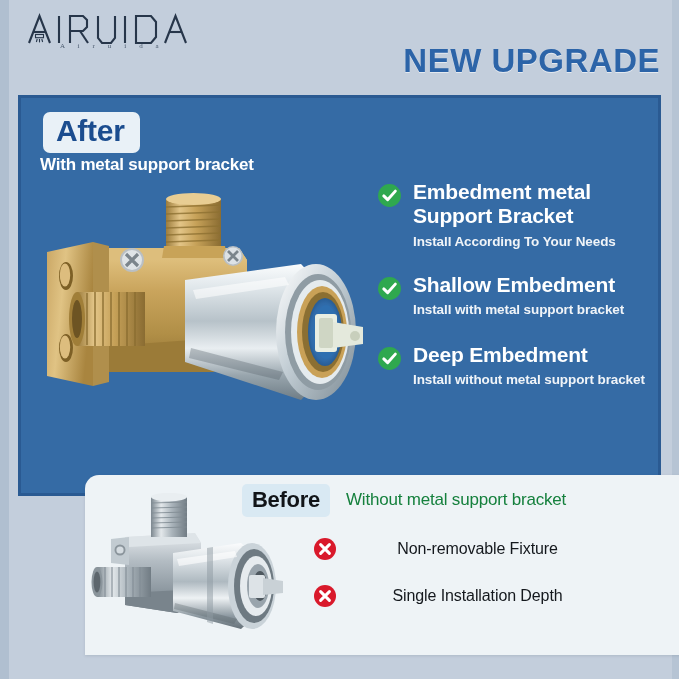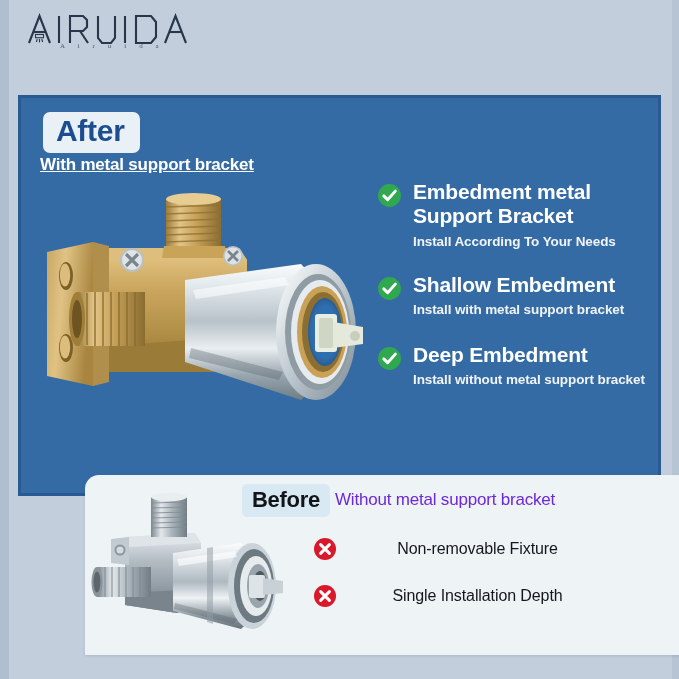--- a/index.html
+++ b/index.html
@@ -98,21 +98,20 @@
   }
   .after-sub {
     position: absolute;
     left: 19px;
     top: 57px;
     font-size: 17px;
     font-weight: bold;
     color: #ffffff;
     letter-spacing: -0.2px;
     white-space: nowrap;
-    text-decoration: underline;
   }
 
   
   .hero-after {
     position: absolute;
     left: 12px;
     top: 88px;
     width: 348px;
     height: 240px;
   }
@@ -172,24 +171,24 @@
     background: #d9e9f3;
     border-radius: 5px;
     padding: 3px 10px 4px 10px;
     font-size: 22px;
     font-weight: bold;
     color: #111418;
     letter-spacing: -0.3px;
   }
   .before-sub {
     position: absolute;
-    left: 250px;
+    left: 261px;
     top: 15px;
     font-size: 17px;
-    color: #6d28d9;
+    color: #15803d;
     letter-spacing: -0.2px;
     white-space: nowrap;
     text-align: center;
   }
   .hero-before {
     position: absolute;
     left: 4px;
     top: 18px;
     width: 222px;
     height: 160px;
@@ -257,20 +256,21 @@
 
           <path d="M110 4 L125 4 L130 10 L130 25 L125 31 L110 31 Z"></path>
 
           <path d="M139 31 L149.5 4 L160 31"></path>
           <path d="M143.5 20 L155.5 20"></path>
         </g>
       </svg>
       <div class="logo-sub">A i r u i d a</div>
     </div>
 
+    <div class="header-title">NEW UPGRADE</div>
   </div>
 
   <div class="blue-panel">
 
     <div class="after-badge">After</div>
     <div class="after-sub">With metal support bracket</div>
 
     <svg class="hero-after" viewBox="0 0 348 240">
       <defs>
         <linearGradient id="brassV" x1="0" y1="0" x2="0" y2="1">

